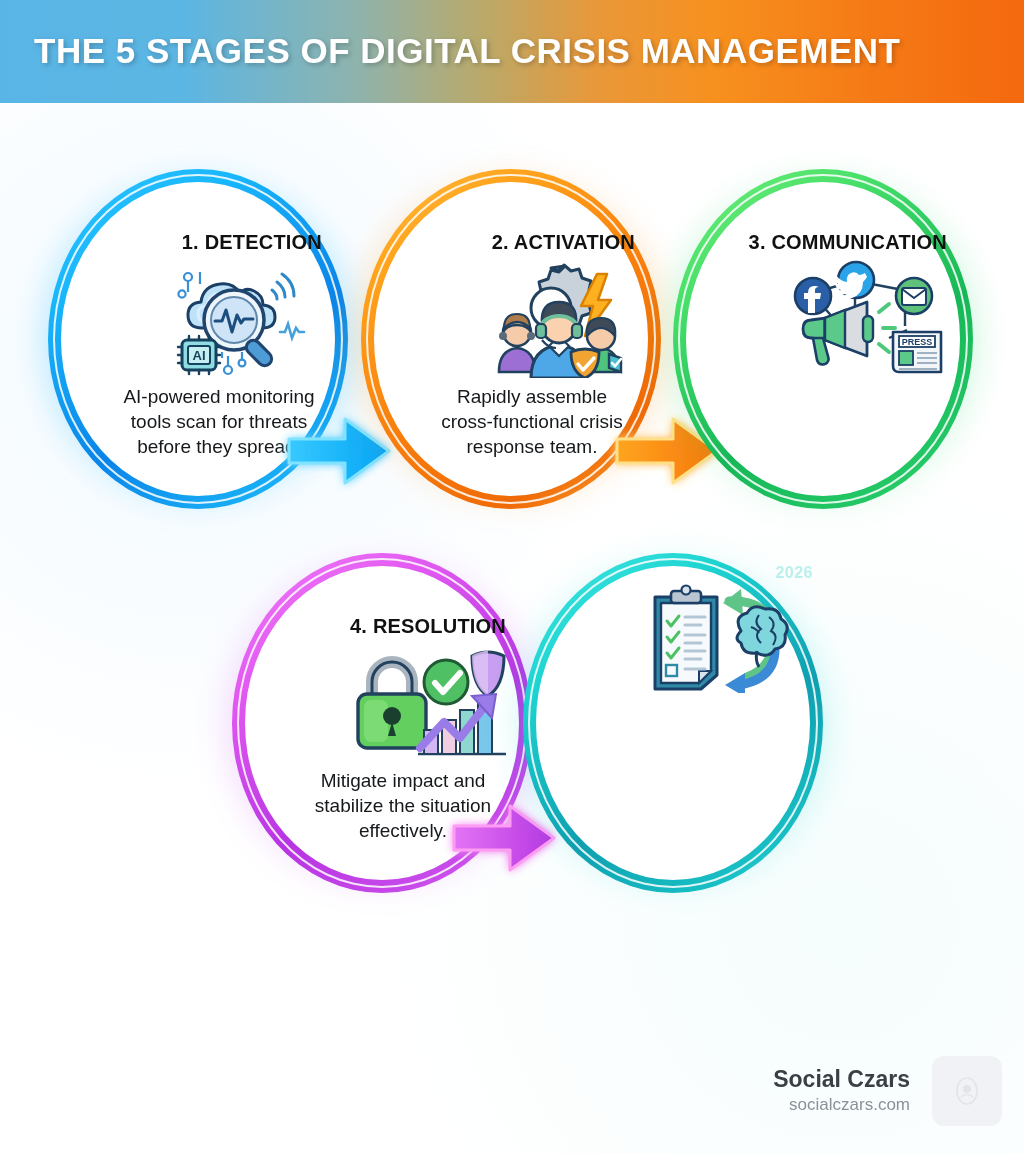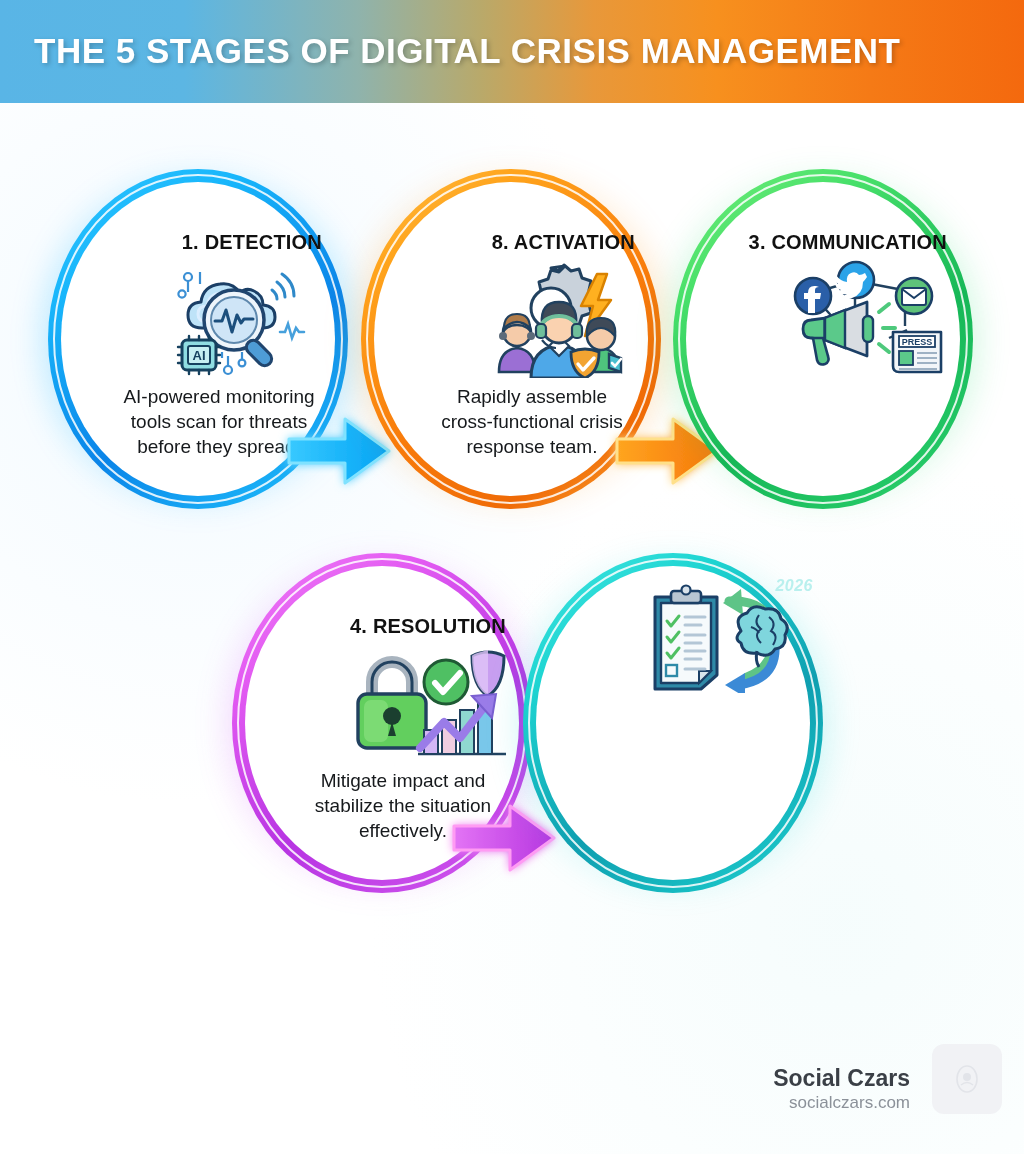--- a/index.html
+++ b/index.html
@@ -132,26 +132,25 @@
     right: -24px;
     top: 4px;
     width: 106px;
     height: 132px;
     border-radius: 0 22px 26px 0;
     z-index: -1;
   }
   .year-badge {
     position: absolute;
     right: 10px;
-    top: 24px;
+    top: 11px;
     font-size: 16px;
     font-weight: bold;
     color: #b9f0ee;
     letter-spacing: 0.5px;
-    font-style: italic;
   }
 
   
   #node1 { left: 48px; top: 66px; }
   #node1 .ring-glow { background: radial-gradient(circle, rgba(0,174,255,0.95) 35%, rgba(0,174,255,0) 72%); }
   #node1 .ring-band { background: linear-gradient(145deg,#2fc6ff 0%,#18b6fb 25%,#0a84e8 60%,#1ab2f7 88%,#63d6ff 100%); }
 
   #node2 { left: 361px; top: 66px; }
   #node2 .ring-glow { background: radial-gradient(circle, rgba(255,140,0,0.85) 35%, rgba(255,140,0,0) 72%); }
   #node2 .ring-band { background: linear-gradient(145deg,#ffc44d 0%,#ffa41c 20%,#f87b0b 55%,#ef6a06 80%,#ffb23d 100%); }
@@ -178,23 +177,23 @@
   }
   .arrow svg { width: 100%; height: 100%; overflow: visible; }
   #arrow1 { left: 287px; top: 310px; }
   #arrow2 { left: 615px; top: 310px; }
   #arrow3 { left: 452px; top: 697px; }
 
   
   .footer {
     position: absolute;
     right: 22px;
-    bottom: 40px;
+    bottom: 28px;
     display: flex;
-    align-items: flex-end;
+    align-items: center;
     gap: 22px;
   }
   .footer-text { text-align: right; }
   .brand-name {
     font-size: 23px;
     font-weight: bold;
     color: #3a3f46;
     line-height: 1.18;
   }
   .brand-url {
@@ -307,21 +306,21 @@
     </svg>
   </div>
 
   <div class="node" id="node2">
     <div class="ring-glow"></div>
     <div class="ring-band">
       <div class="ring-inner-line"></div>
     </div>
     <div class="disc"></div>
     <div class="node-content">
-      <div class="node-title">8. ACTIVATION</div>
+      <div class="node-title">2. ACTIVATION</div>
       <div class="node-icon">
         <svg width="150" height="118" viewBox="0 0 150 118">
 
           <g transform="translate(66,48)">
             <path d="M0 -40 l7 3 l6 -6 l7 6 l8 -2 l3 9 l9 3 l-2 9 l6 7 l-6 7 l2 9 l-9 3 l-3 9 l-8 -2 l-7 6 l-6 -6 l-7 3
                      l-3 -9 l-9 -3 l2 -9 l-6 -7 l6 -7 l-2 -9 l9 -3 l3 -9 l8 2 l6 -6 Z" fill="#c9d2db" stroke="#21415f" stroke-width="3" stroke-linejoin="round"></path>
             <circle r="20" fill="#ffffff" stroke="#21415f" stroke-width="3"></circle>
           </g>
 
           <path d="M112 14 L96 46 L108 46 L100 76 L126 40 L113 40 L122 14 Z" fill="#ffb020" stroke="#d98200" stroke-width="2.5" stroke-linejoin="round"></path>

